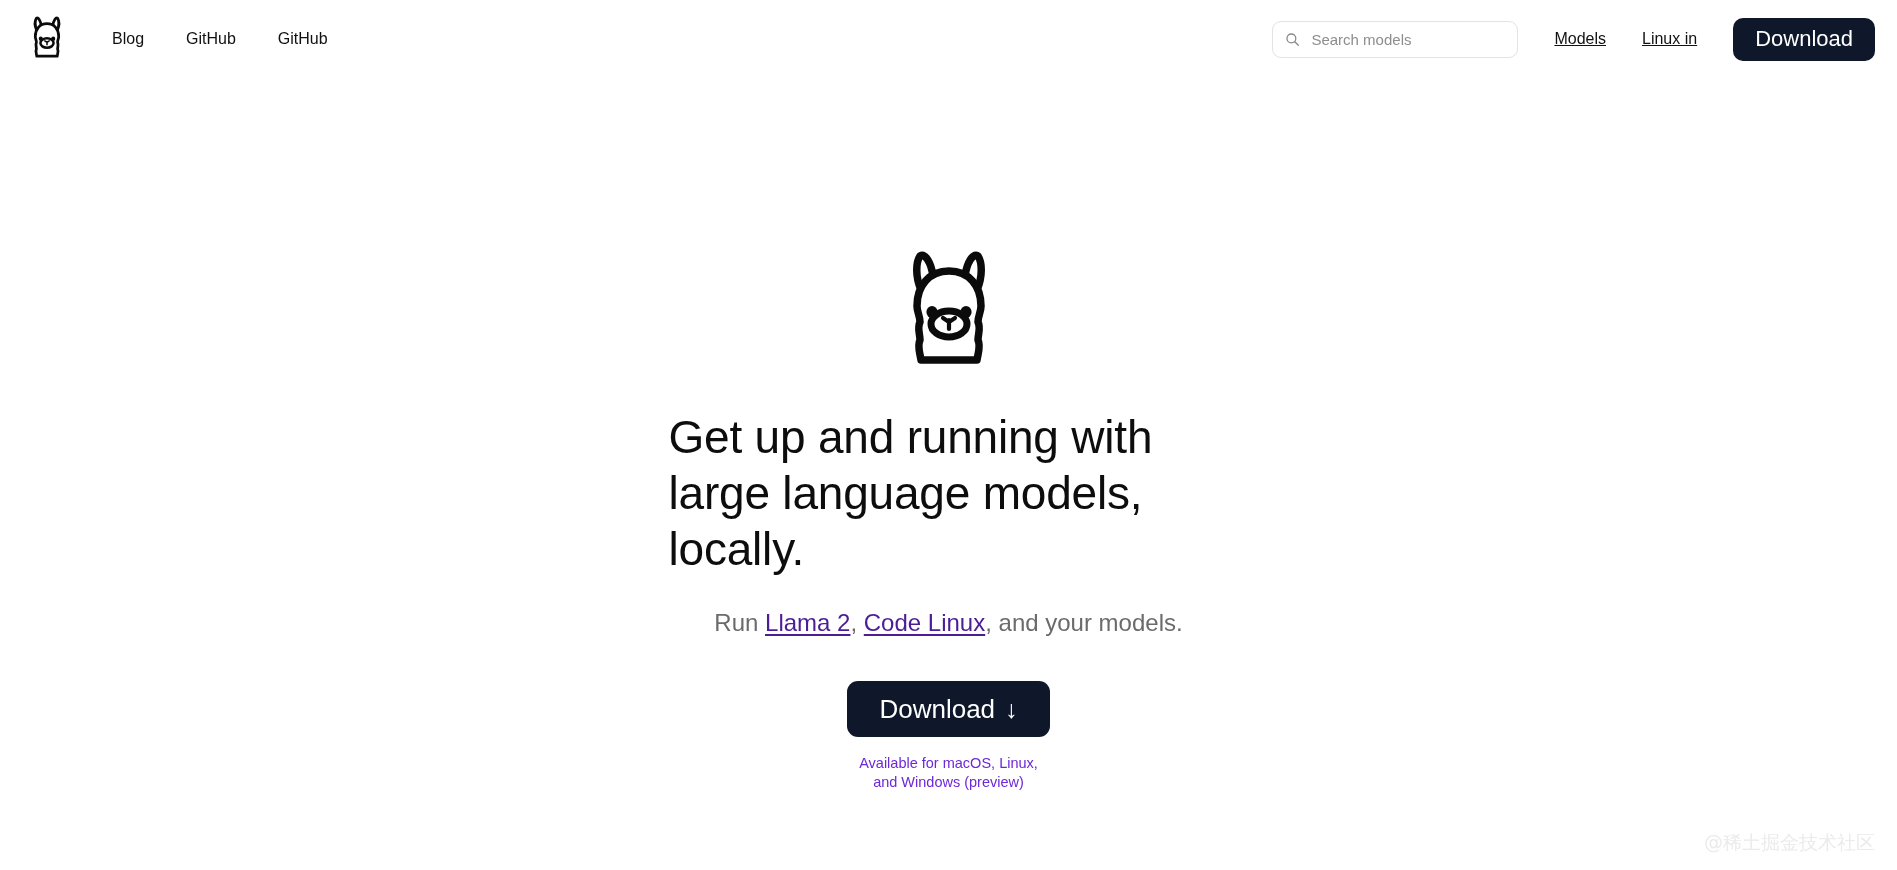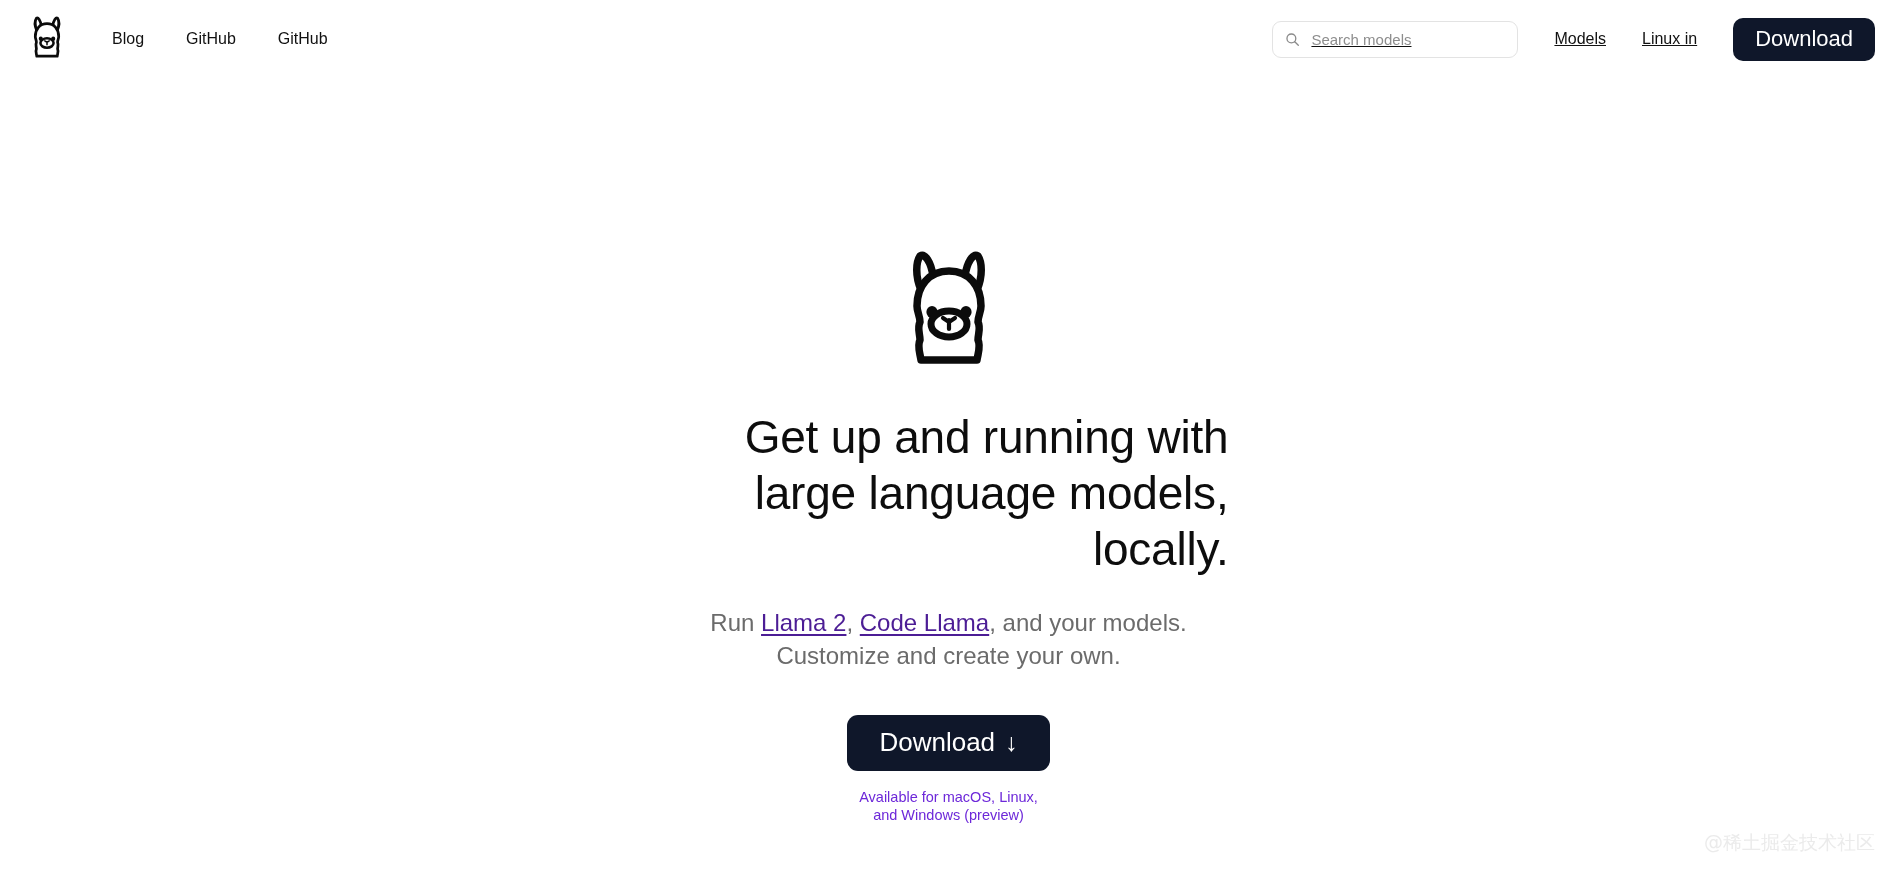--- a/index.html
+++ b/index.html
@@ -68,21 +68,20 @@
     height: 37px;
     border: 1px solid #e3e3e3;
     border-radius: 9px;
     background: #ffffff;
     display: flex;
     align-items: center;
     padding: 0 10px 0 12px;
     box-sizing: border-box;
     margin-right: 36px;
     cursor: text;
-    text-decoration: underline;
   }
   .search-icon {
     width: 15px;
     height: 15px;
     flex: 0 0 auto;
     margin-right: 11px;
     display: block;
     color: #8a8a8a;
   }
   .search-input {
@@ -137,21 +136,21 @@
     margin-top: 172px;
     width: 104px;
     height: 115px;
     display: block;
   }
   .hero-title {
     margin: 44px 0 0 0;
     font-size: 46px;
     font-weight: 400;
     line-height: 1.22;
-    text-align: right;
+    text-align: left;
     color: #0d0d0d;
     letter-spacing: -0.2px;
     max-width: 560px;
   }
   .hero-subtitle {
     margin: 29px 0 0 0;
     font-size: 24px;
     line-height: 1.38;
     text-align: center;
     color: #6b6b6b;
@@ -259,22 +258,21 @@
       <ellipse cx="35" cy="62" rx="5.6" ry="6" fill="#0b0b0b"></ellipse>
       <ellipse cx="69" cy="62" rx="5.6" ry="6" fill="#0b0b0b"></ellipse>
       <ellipse cx="52" cy="74" rx="18" ry="13" fill="#ffffff" stroke="#0b0b0b" stroke-width="7"></ellipse>
       <path d="M52 70 L52 79 M46 68 L52 72 L58 68" stroke="#0b0b0b" stroke-width="4.2" fill="none" stroke-linecap="round"></path>
     </svg>
   </span>
 
   <h1 class="hero-title">Get up and running with large language models, locally.</h1>
 
   <p class="hero-subtitle">
-    <span>Run </span><a>Llama 2</a><span>, </span><a>Code Llama</a><span>, and your models.</span><br>
-    <span>Customize and create your own.</span>
+    <span>Run </span><a>Llama 2</a><span>, </span><a>Code Linux</a><span>, and your models.</span><br>
   </p>
 
   <button class="btn-dark hero-download">
     <span>Download</span>
     <span class="arrow">↓</span>
   </button>
 
   <p class="hero-caption">
     <span>Available for macOS, Linux,</span><br>
     <span>and Windows (preview)</span>

